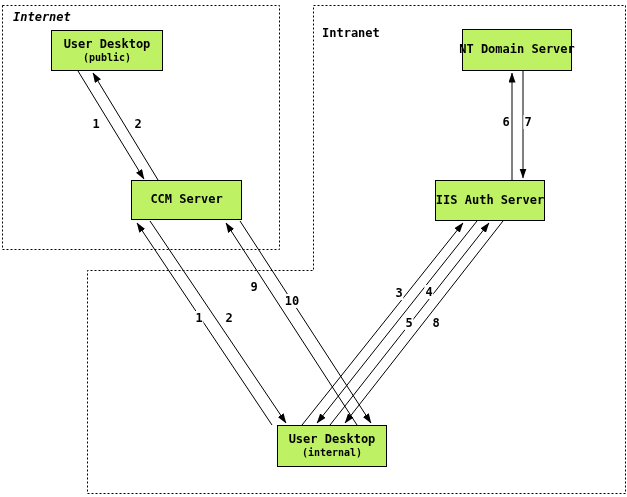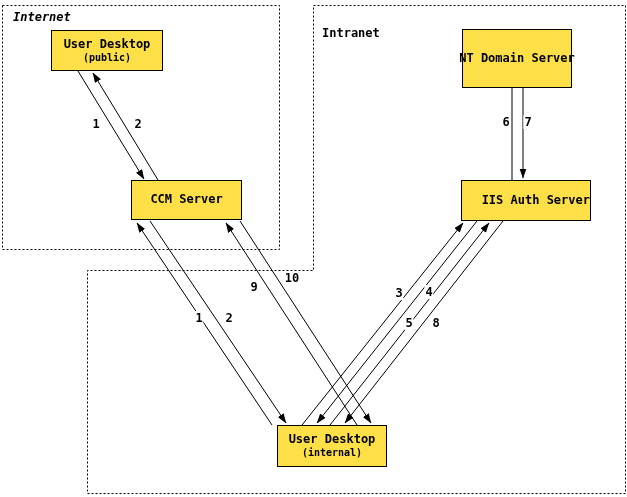--- a/index.html
+++ b/index.html
@@ -17,21 +17,21 @@
     position: absolute;
     font-size: 12px;
     font-weight: bold;
     white-space: nowrap;
     background: #ffffff;
     padding: 0 1px;
   }
   .node {
     position: absolute;
     border: 1px solid #000000;
-    background: #fde047;
+    background: #bef264;
     display: flex;
     flex-direction: column;
     align-items: center;
     justify-content: center;
     box-sizing: border-box;
     text-align: center;
     line-height: 1.15;
   }
   .node-title { font-size: 12px; font-weight: bold; white-space: nowrap; }
   .node-sub   { font-size: 10px; font-weight: bold; white-space: nowrap; }
@@ -79,43 +79,43 @@
   </svg>
 
   <div class="zone-label" style="left:12px; top:10px;font-style:italic;">Internet</div>
   <div class="zone-label" style="left:321px; top:26px;">Intranet</div>
 
   <div class="node" style="left:51px; top:30px; width:112px; height:41px;">
     <div class="node-title">User Desktop</div>
     <div class="node-sub">(public)</div>
   </div>
 
-  <div class="node" style="left:462px; top:29px; width:110px; height:59px;">
+  <div class="node" style="left:462px; top:29px; width:110px; height:42px;">
     <div class="node-title">NT Domain Server</div>
   </div>
 
   <div class="node" style="left:131px; top:180px; width:111px; height:40px;">
     <div class="node-title">CCM Server</div>
   </div>
 
-  <div class="node" style="left:461px; top:180px; width:130px; height:41px;align-items:flex-end;">
+  <div class="node" style="left:435px; top:180px; width:110px; height:41px;">
     <div class="node-title">IIS Auth Server</div>
   </div>
 
   <div class="node" style="left:277px; top:425px; width:110px; height:42px;">
     <div class="node-title">User Desktop</div>
     <div class="node-sub">(internal)</div>
   </div>
 
   <span class="num" style="left:96px;  top:124px;">1</span>
   <span class="num" style="left:138px; top:124px;">2</span>
   <span class="num" style="left:506px; top:122px;">6</span>
   <span class="num" style="left:528px; top:122px;">7</span>
   <span class="num" style="left:254px; top:287px;">9</span>
-  <span class="num" style="left:292px; top:278px;">10</span>
+  <span class="num" style="left:292px; top:301px;">10</span>
   <span class="num" style="left:199px; top:318px;">1</span>
   <span class="num" style="left:229px; top:318px;">2</span>
   <span class="num" style="left:399px; top:293px;">3</span>
   <span class="num" style="left:429px; top:292px;">4</span>
   <span class="num" style="left:409px; top:323px;">5</span>
   <span class="num" style="left:436px; top:323px;">8</span>
 
 </div>
 
 </body></html>

